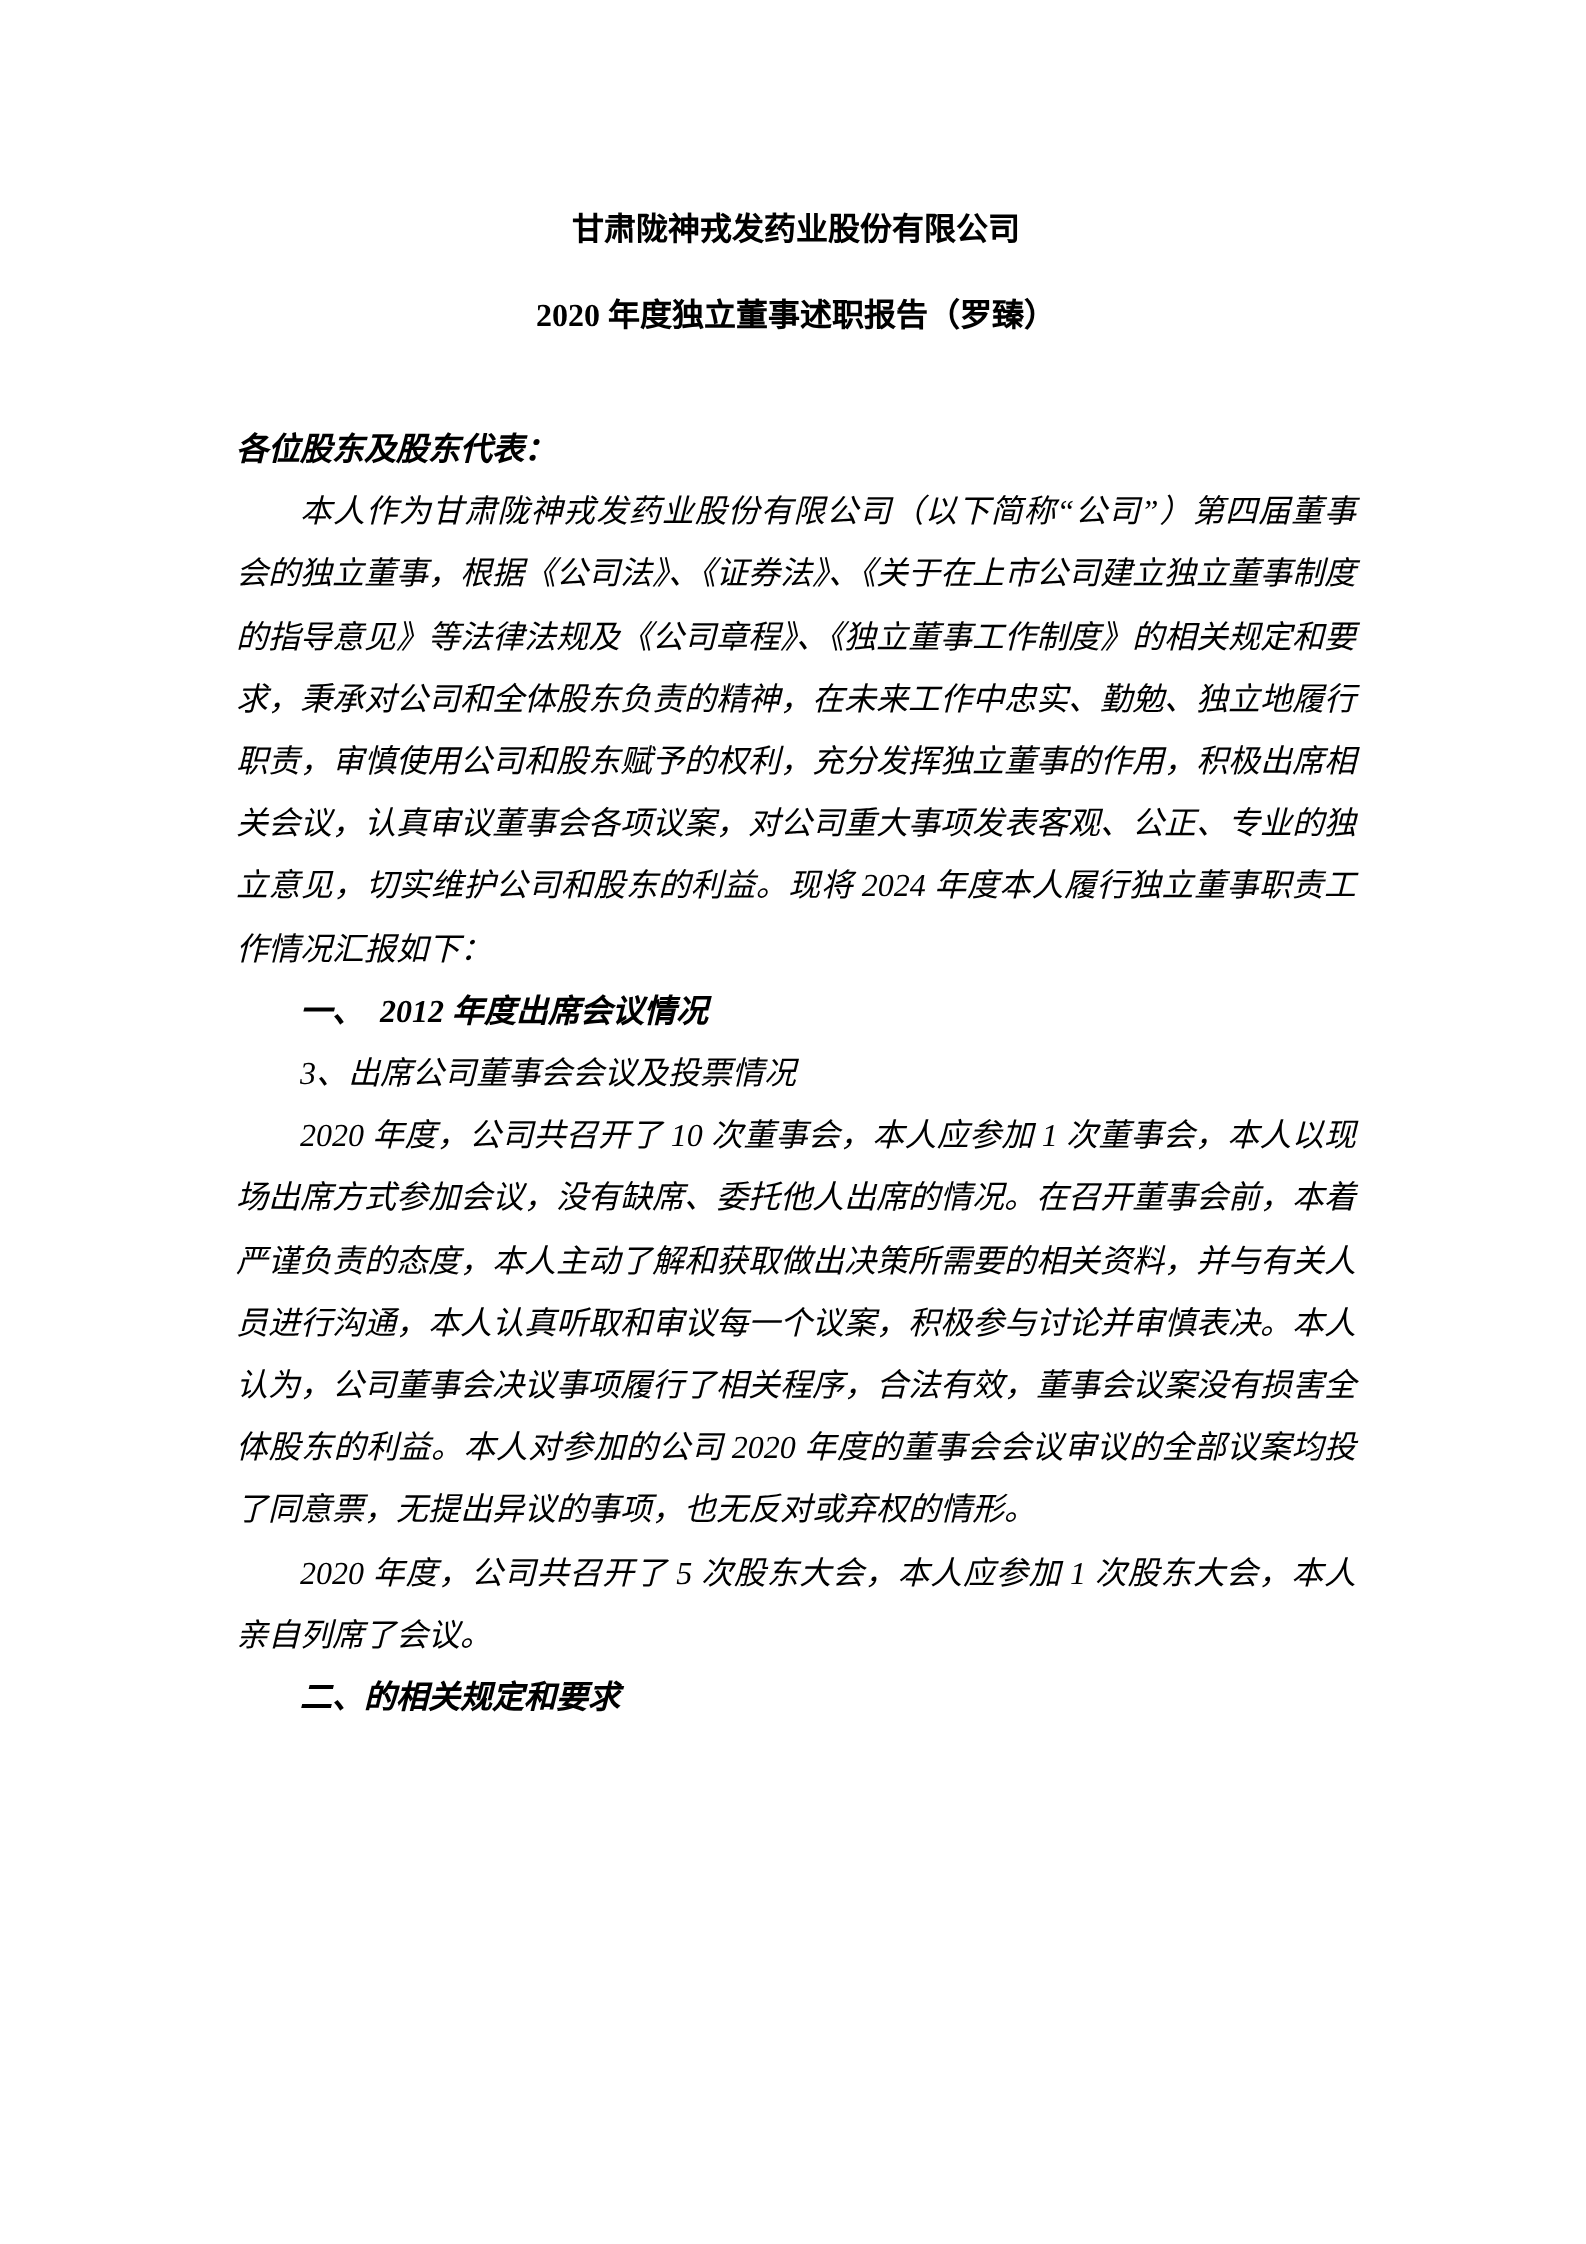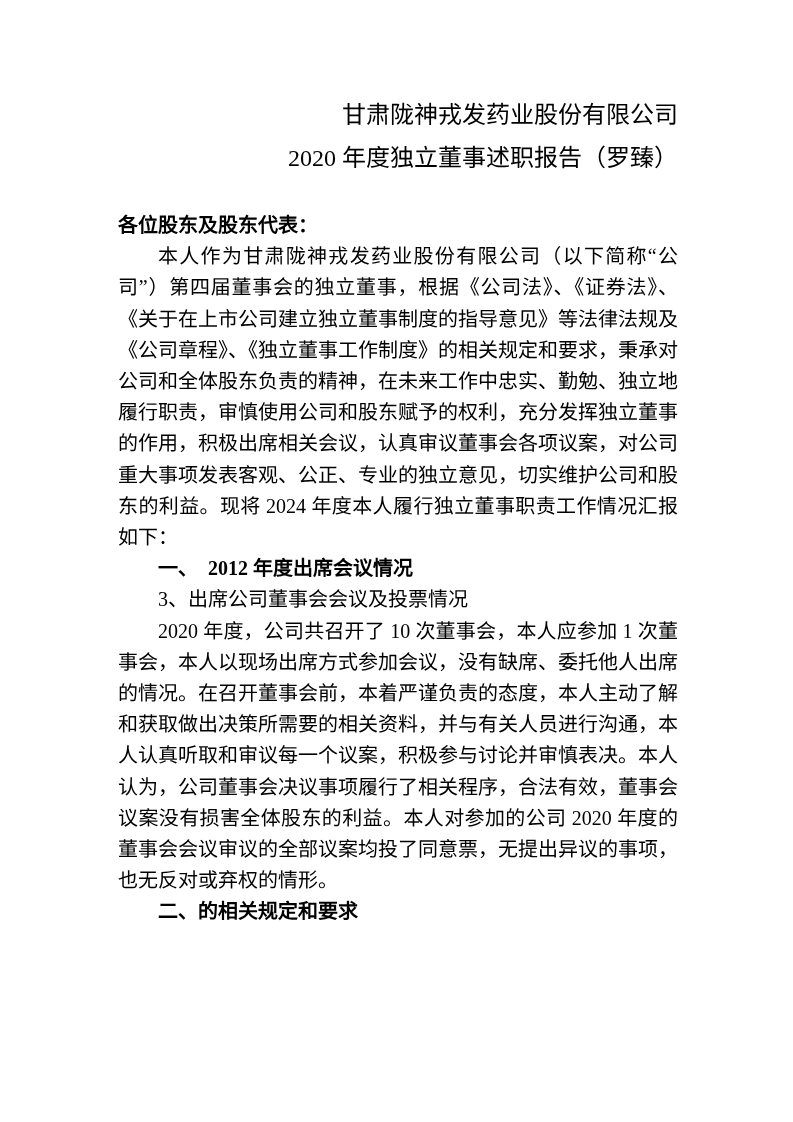--- a/index.html
+++ b/index.html
@@ -17,34 +17,34 @@
     font-family: "Liberation Serif", "DejaVu Serif", serif;
   }
   .titles {
     position: absolute;
     top: 94px;
     left: 118px;
     width: 560px;
     text-align: center;
   }
   .title-line {
-    font-size: 24px;
-    font-weight: normal;
+    font-size: 16px;
+    font-weight: bold;
     line-height: 43px;
     white-space: nowrap;
-    text-align: right;
   }
   .body-text {
     position: absolute;
     top: 210px;
     left: 118px;
     width: 560px;
-    font-size: 20px;
+    font-size: 16px;
     line-height: 31.2px;
     text-align: justify;
+    font-style: italic;
   }
   .body-text p {
     margin: 0;
     padding: 0;
   }
   .body-text p.indent {
     text-indent: 2em;
   }
   .body-text p.bold {
     font-weight: bold;
@@ -58,15 +58,16 @@
     <div class="title-line">甘肃陇神戎发药业股份有限公司</div>
     <div class="title-line">2020 年度独立董事述职报告（罗臻）</div>
   </div>
 
   <div class="body-text">
       <p class="bold ">各位股东及股东代表：</p>
       <p class="indent">本人作为甘肃陇神戎发药业股份有限公司（以下简称“公司”）第四届董事会的独立董事，根据《公司法》、《证券法》、《关于在上市公司建立独立董事制度的指导意见》等法律法规及《公司章程》、《独立董事工作制度》的相关规定和要求，秉承对公司和全体股东负责的精神，在未来工作中忠实、勤勉、独立地履行职责，审慎使用公司和股东赋予的权利，充分发挥独立董事的作用，积极出席相关会议，认真审议董事会各项议案，对公司重大事项发表客观、公正、专业的独立意见，切实维护公司和股东的利益。现将 2024 年度本人履行独立董事职责工作情况汇报如下：</p>
       <p class="bold indent">一、　2012 年度出席会议情况</p>
       <p class="indent">3、出席公司董事会会议及投票情况</p>
       <p class="indent">2020 年度，公司共召开了 10 次董事会，本人应参加 1 次董事会，本人以现场出席方式参加会议，没有缺席、委托他人出席的情况。在召开董事会前，本着严谨负责的态度，本人主动了解和获取做出决策所需要的相关资料，并与有关人员进行沟通，本人认真听取和审议每一个议案，积极参与讨论并审慎表决。本人认为，公司董事会决议事项履行了相关程序，合法有效，董事会议案没有损害全体股东的利益。本人对参加的公司 2020 年度的董事会会议审议的全部议案均投了同意票，无提出异议的事项，也无反对或弃权的情形。</p>
+      <p class="indent">2020 年度，公司共召开了 5 次股东大会，本人应参加 1 次股东大会，本人亲自列席了会议。</p>
       <p class="bold indent">二、的相关规定和要求</p>
     </div>
 </div>
 
 </body></html>

